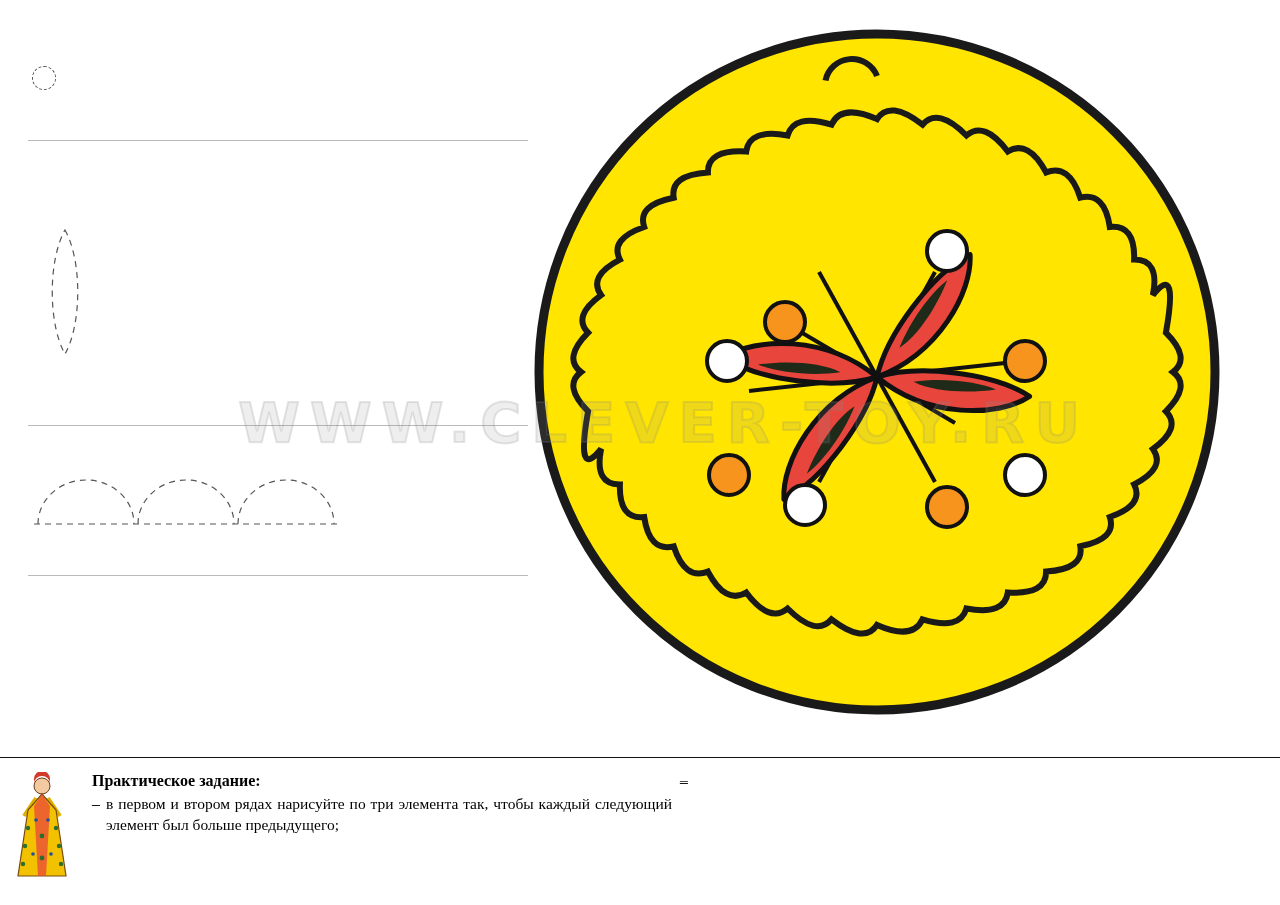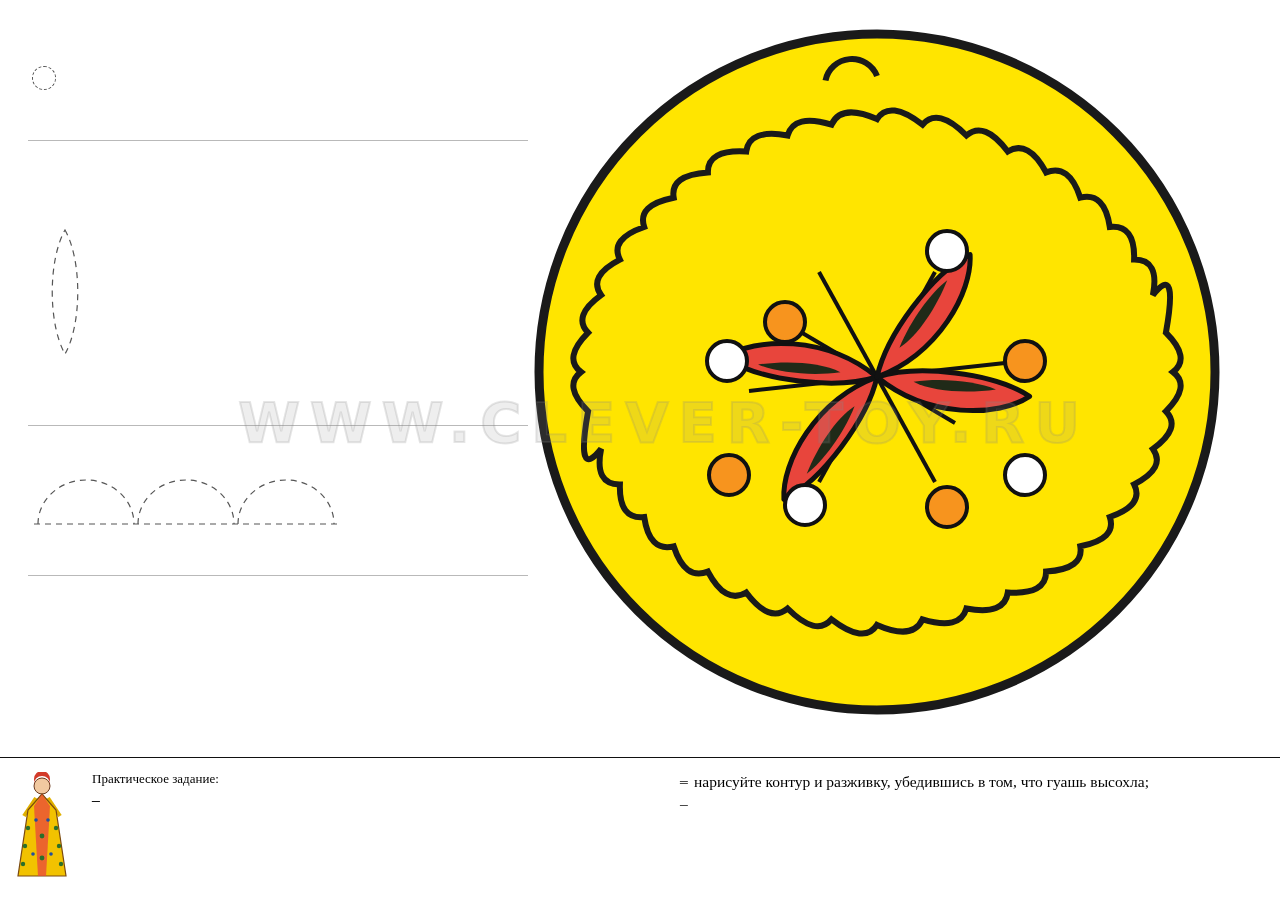--- a/index.html
+++ b/index.html
@@ -121,23 +121,23 @@
     left: 92px;
     top: 4px;
     width: 580px;
   }
   .footer-col.right {
     left: 680px;
     top: 4px;
     width: 585px;
   }
   .footer-title {
-    font-weight: normal;
+    font-weight: bold;
     margin: 0 0 3px 0;
-    font-size: 13px;
+    font-size: 16px;
   }
   .footer-item {
     margin: 0 0 2px 0;
     text-indent: 0;
     padding-left: 14px;
     position: relative;
   }
   .footer-item .dash {
     position: absolute;
     left: 0;
@@ -324,28 +324,28 @@
     </svg>
   </div>
 
   <div class="footer-col left">
     <p class="footer-title">Практическое задание:</p>
     <p class="footer-item">
       <span class="dash">–</span>
     </p>
     <p class="footer-item">
       <span class="dash">–</span>
+      <span>в первом и втором рядах нарисуйте по три элемента так, чтобы каждый следующий элемент был больше предыдущего;</span>
     </p>
   </div>
 
   <div class="footer-col right">
     <p class="footer-item">
       <span class="dash">–</span>
     </p>
     <p class="footer-item">
       <span class="dash">–</span>
-      <span>нарисуйте контур и разживку, убедившись в том, что гуашь высохла;</span>
     </p>
     <p class="footer-item">
       <span class="dash">–</span>
     </p>
   </div>
 </div>
 
 </body></html>

